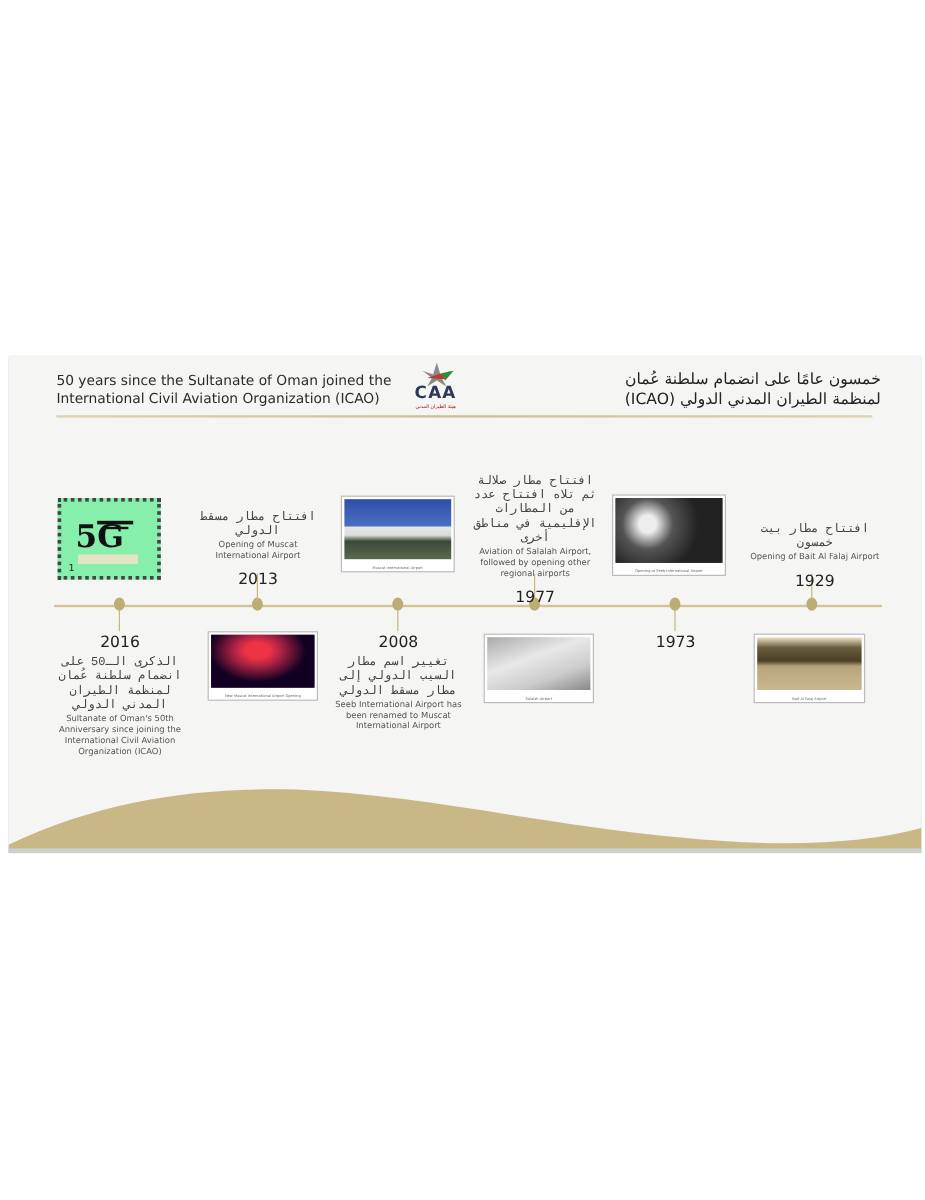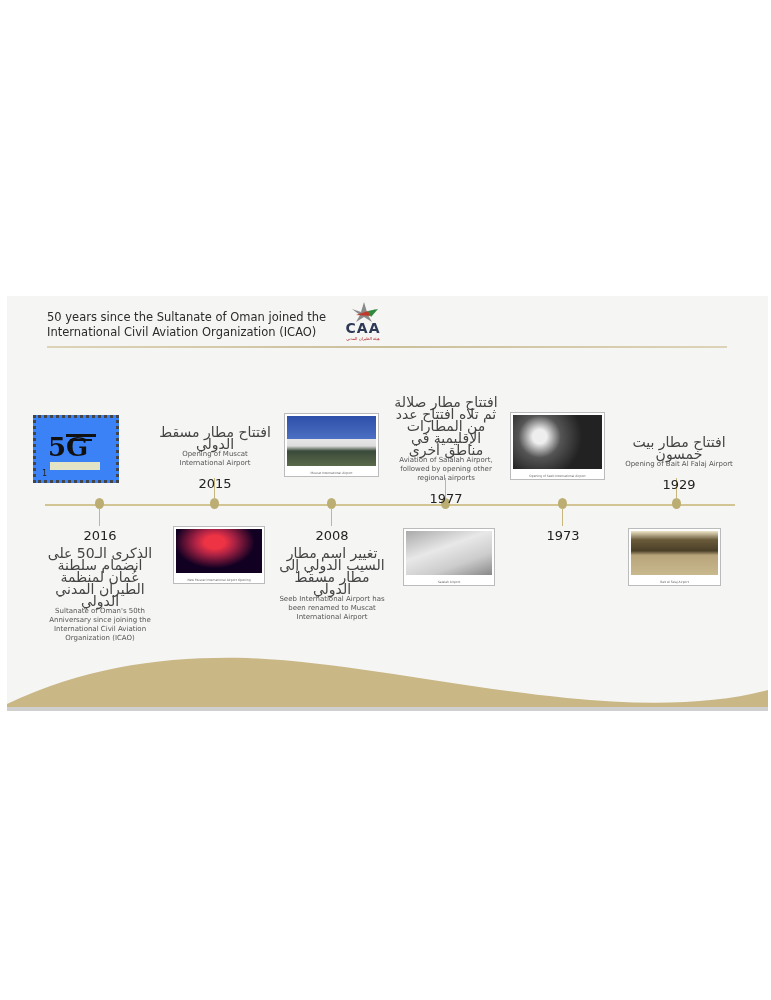--- a/index.html
+++ b/index.html
@@ -11,44 +11,46 @@
   .title-ar{position:absolute;right:34px;top:12px;font-size:13px;line-height:17px;color:#222;direction:rtl;text-align:right;white-space:pre-line;}
   .header-rule{position:absolute;left:40px;top:50px;width:680px;height:2px;background:linear-gradient(90deg,#ddd3b8,#cbbf9a,#ddd3b8);}
   .logo{position:absolute;left:331px;top:4px;width:50px;height:44px;}
   .logo-text{position:absolute;left:0;top:20px;width:50px;text-align:center;font-size:14px;font-weight:bold;color:#2d3a55;letter-spacing:1px;}
   .logo-sub{position:absolute;left:0;top:36px;width:50px;text-align:center;font-size:4px;color:#a11;}
   .timeline{position:absolute;left:38px;top:208px;width:690px;height:2px;background:#d3c493;}
   .dot{position:absolute;width:9px;height:11px;border-radius:50%;background:#bcae72;top:202px;}
   .stem{position:absolute;width:1px;background:#c7b67d;}
   .event{position:absolute;text-align:center;}
   .year{font-size:13px;color:#222;}
-  .ar{font-size:14px;line-height:12px;color:#444;direction:rtl;}
+  .ar{font-size:10px;line-height:12px;color:#444;direction:rtl;font-family:Liberation Mono, monospace;}
   .en{font-size:7px;line-height:9px;color:#555;}
   .photo{position:absolute;border:1px solid #bbb;background:#fff;padding:2px 2px 10px 2px;box-sizing:border-box;}
   .photo .img{width:100%;height:100%;}
   .photo .cap{position:absolute;left:0;bottom:1px;width:100%;text-align:center;font-size:3px;color:#666;}
-  .stamp{position:absolute;left:26px;top:119px;width:86px;height:68px;background:#3b82f6;border:3px dotted #444;box-sizing:border-box;}
+  .stamp{position:absolute;left:41px;top:119px;width:86px;height:68px;background:#86efac;border:3px dotted #444;box-sizing:border-box;}
   .wave{position:absolute;left:0;top:330px;width:761px;height:82px;}
 </style>
 </head>
 <body>
 
 <div class="sheet">
   <div class="header">
     <div class="title-en">50 years since the Sultanate of Oman joined the
 International Civil Aviation Organization (ICAO)</div>
     <div class="logo">
       <svg width="50" height="24" viewBox="0 0 50 24">
         <polygon points="26,2 29,12 38,9 30,15 34,22 26,17 18,22 22,15 14,9 23,12" fill="#8a8a8a"></polygon>
         <path d="M18,15 L30,11 L33,16 Z" fill="#c0392b"></path>
         <path d="M30,11 L40,9 L33,17 Z" fill="#2e8b3e"></path>
       </svg>
       <div class="logo-text">CAA</div>
       <div class="logo-sub">هيئة الطيران المدني</div>
     </div>
+    <div class="title-ar">خمسون عامًا على انضمام سلطنة عُمان
+لمنظمة الطيران المدني الدولي (ICAO)</div>
     <div class="header-rule"></div>
   </div>
 
   <div class="stamp">
     <svg width="80" height="62" viewBox="0 0 80 62">
       <text x="12" y="38" font-size="26" font-family="DejaVu Serif, serif" font-weight="bold" fill="#111">5G</text>
       <rect x="30" y="16" width="30" height="3" fill="#111"></rect>
       <rect x="34" y="21" width="22" height="2" fill="#111"></rect>
       <rect x="14" y="44" width="50" height="8" fill="#e3e3c6"></rect>
       <text x="6" y="58" font-size="8" fill="#222">1</text>
@@ -88,21 +90,21 @@
   <div class="stem" style="left:438px;top:182px;height:22px;"></div>
   <div class="stem" style="left:669px;top:182px;height:22px;"></div>
 
   <div class="stem" style="left:92px;top:212px;height:18px;"></div>
   <div class="stem" style="left:324px;top:212px;height:18px;"></div>
   <div class="stem" style="left:555px;top:212px;height:18px;"></div>
 
   <div class="event" style="left:152px;top:130px;width:112px;">
     <div class="ar">افتتاح مطار مسقط الدولي</div>
     <div class="en">Opening of Muscat International Airport</div>
-    <div class="year" style="margin-top:8px;">2015</div>
+    <div class="year" style="margin-top:8px;">2013</div>
   </div>
   <div class="event" style="left:385px;top:100px;width:108px;">
     <div class="ar">افتتاح مطار صلالة ثم تلاه افتتاح عدد من المطارات الإقليمية في مناطق أخرى</div>
     <div class="en">Aviation of Salalah Airport, followed by opening other regional airports</div>
     <div class="year" style="margin-top:8px;">1977</div>
   </div>
   <div class="event" style="left:616px;top:140px;width:112px;">
     <div class="ar">افتتاح مطار بيت خمسون</div>
     <div class="en">Opening of Bait Al Falaj Airport</div>
     <div class="year" style="margin-top:8px;">1929</div>

